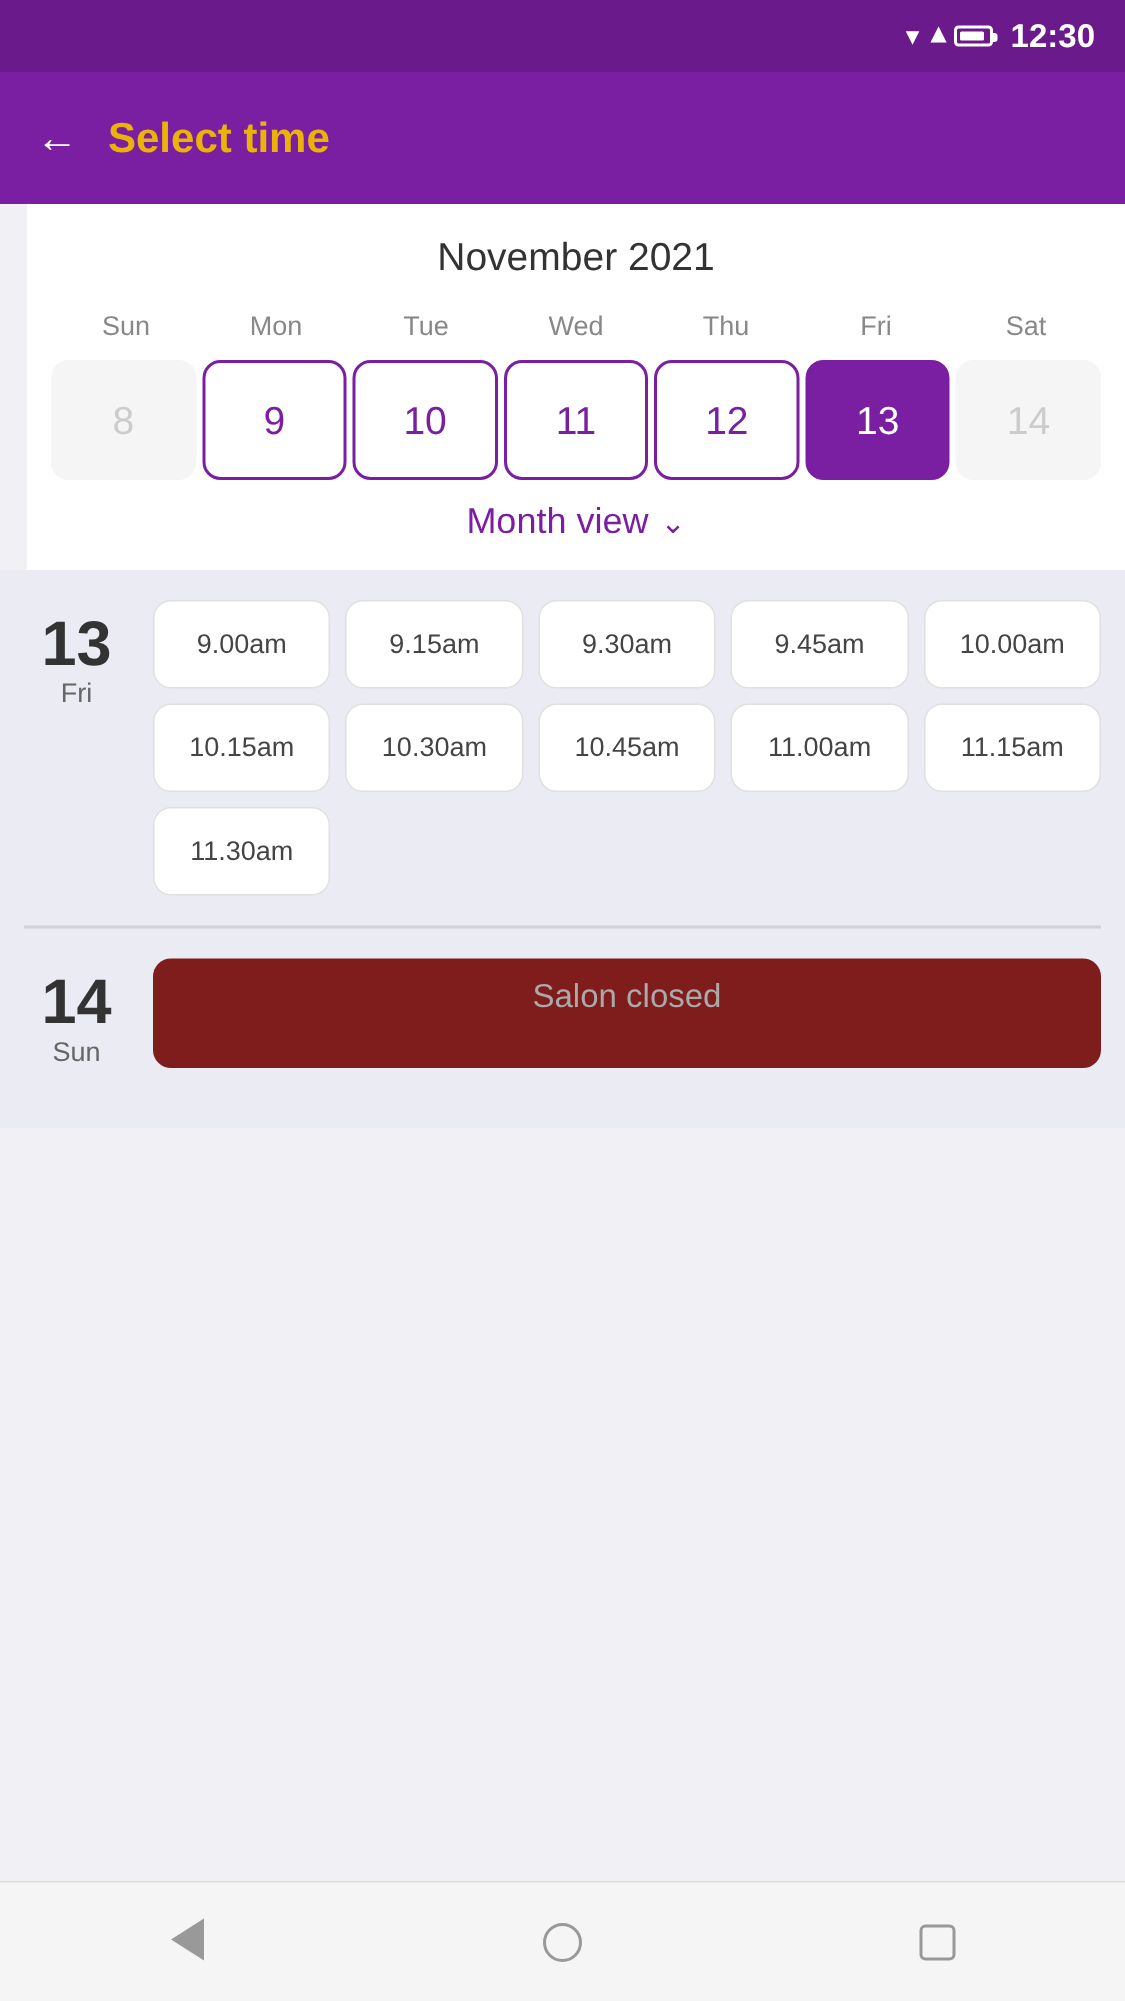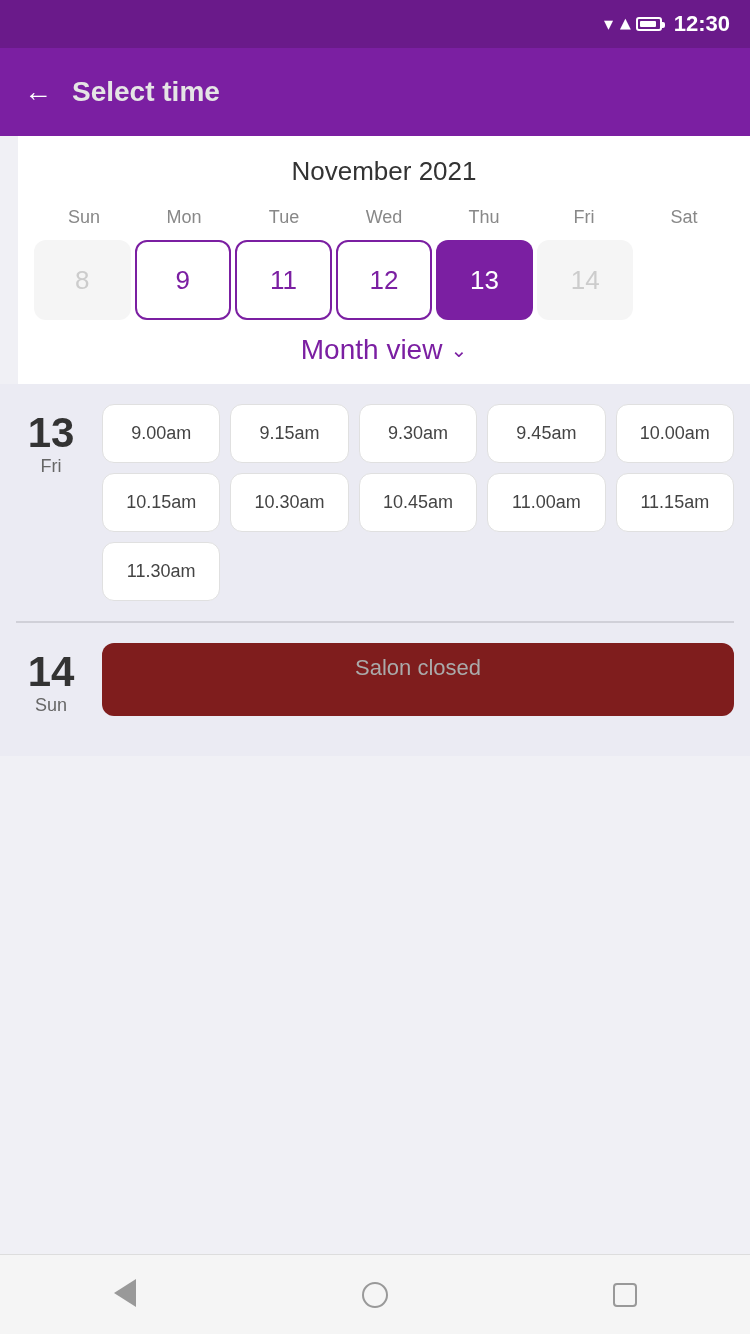--- a/index.html
+++ b/index.html
@@ -72,21 +72,21 @@
     .back-button {
       color: white;
       font-size: 28px;
       cursor: pointer;
       background: none;
       border: none;
       padding: 0;
       line-height: 1;
     }
     .app-bar-title {
-      color: #e5e5e5;
+      color: #eab308;
       font-size: 28px;
       font-weight: 700;
     }
 
     
     .calendar-section {
       background: white;
       padding: 20px 16px 12px;
       margin-left: 18px;
     }
@@ -141,21 +141,21 @@
     
     .month-view-toggle {
       display: flex;
       align-items: center;
       justify-content: center;
       gap: 8px;
       padding: 14px 0 6px;
       cursor: pointer;
     }
     .month-view-label {
-      font-size: 28px;
+      font-size: 24px;
       color: #7b1fa2;
     }
     .chevron-down {
       color: #7b1fa2;
       font-size: 20px;
     }
 
     
     .time-slots-section {
       background: #ebebf3;
@@ -307,20 +307,21 @@
       <span class="weekday-label">Tue</span>
       <span class="weekday-label">Wed</span>
       <span class="weekday-label">Thu</span>
       <span class="weekday-label">Fri</span>
       <span class="weekday-label">Sat</span>
     </div>
 
     <div class="date-row">
       <div class="date-cell inactive">8</div>
       <div class="date-cell active">9</div>
+      <div class="date-cell active">10</div>
       <div class="date-cell active">11</div>
       <div class="date-cell active">12</div>
       <div class="date-cell selected">13</div>
       <div class="date-cell inactive">14</div>
     </div>
 
     <div class="month-view-toggle">
       <span class="month-view-label">Month view</span>
       <span class="chevron-down">⌄</span>
     </div>

